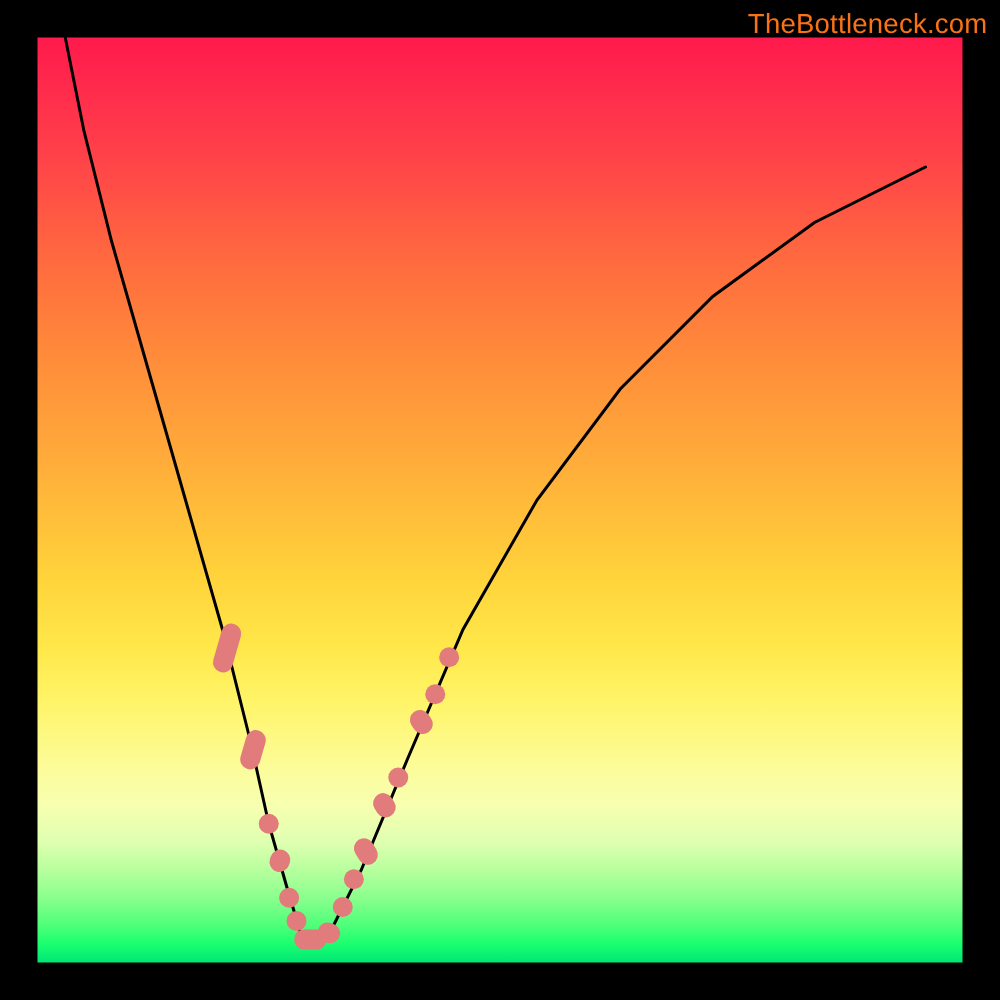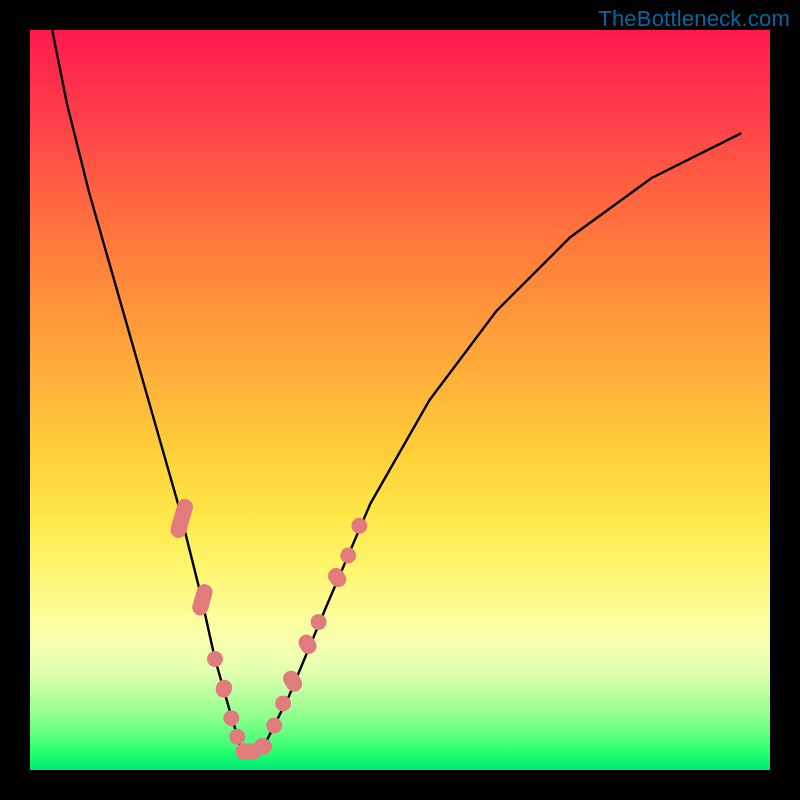--- a/index.html
+++ b/index.html
@@ -40,21 +40,21 @@
       #8aff8e 93%,
       #4eff7a 96%,
       #1aff6f 98%,
       #00e676 100%
     );
   }
   .watermark {
     position: absolute;
     top: 6px;
     right: 10px;
-    color: #0369a1;
+    color: #f97316;
     font-size: 22px;
     font-weight: 500;
     letter-spacing: 0.2px;
     user-select: none;
   }
   svg.curve {
     position: absolute;
     left: 0;
     top: 0;
     width: 740px;

